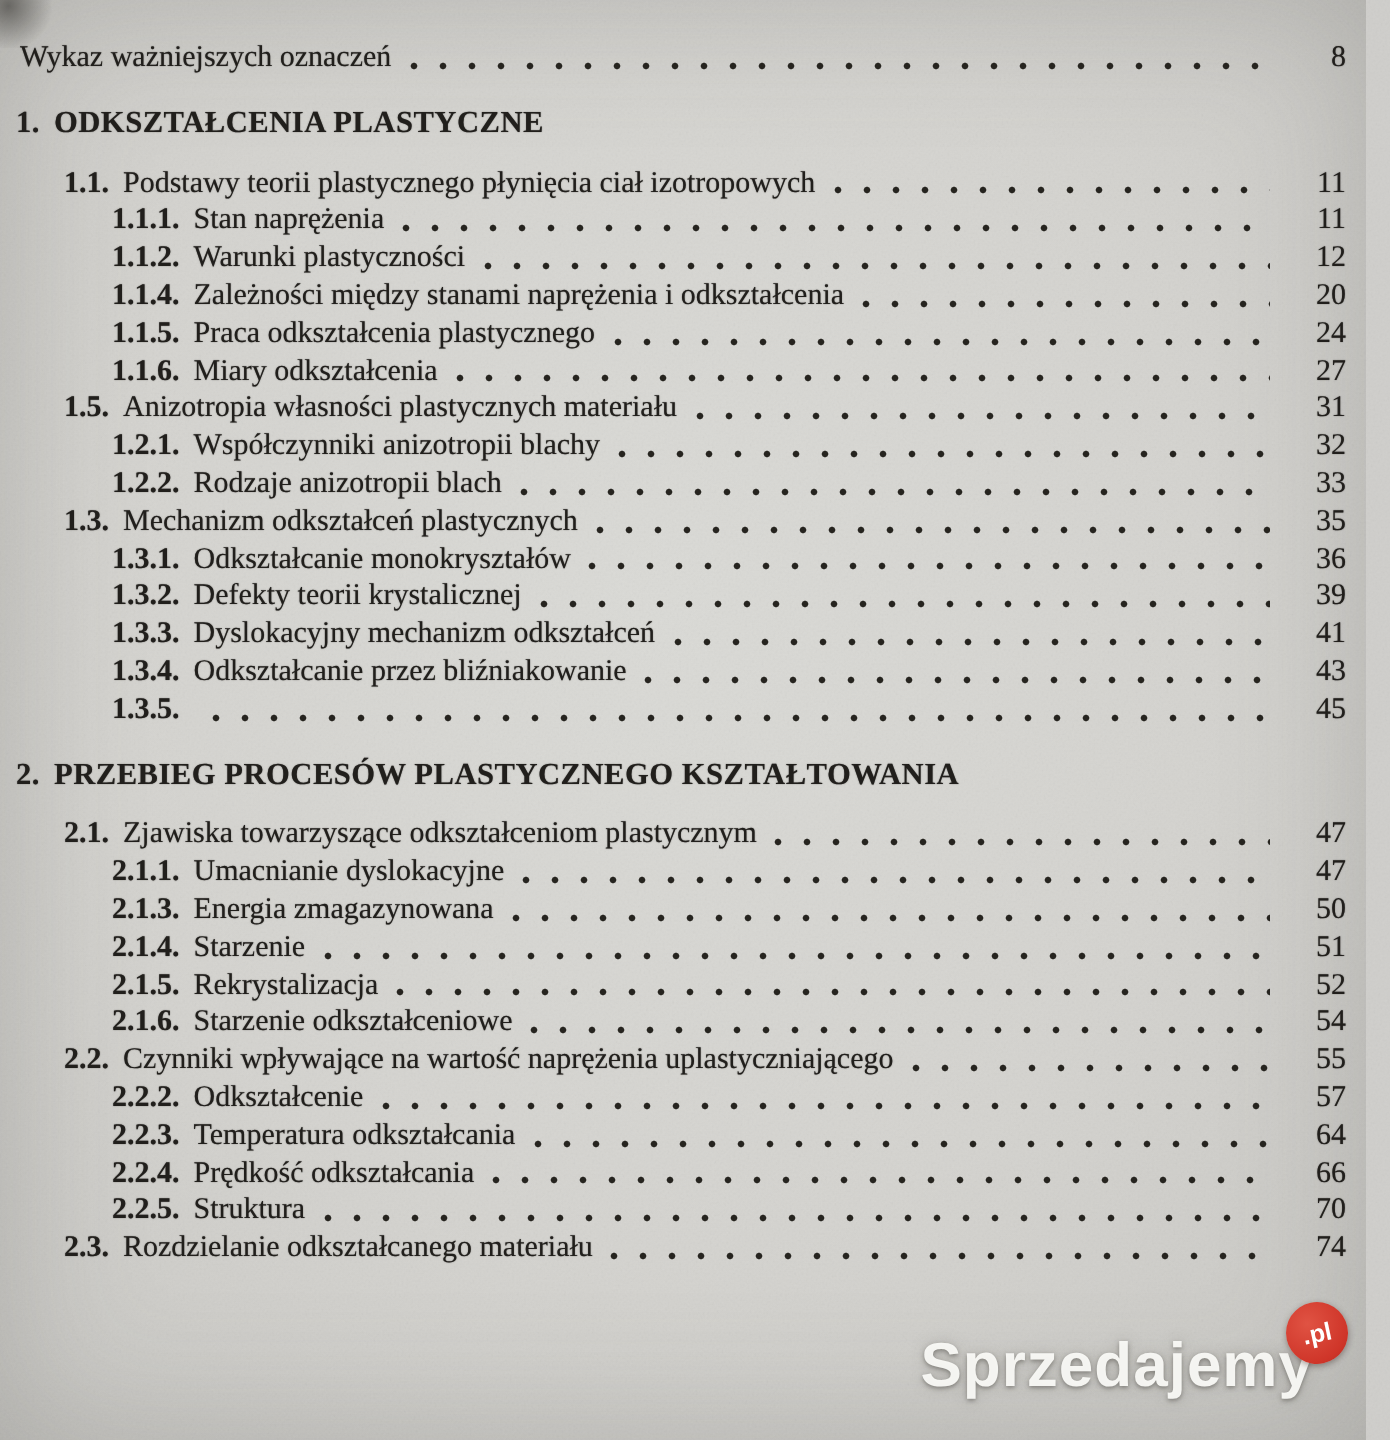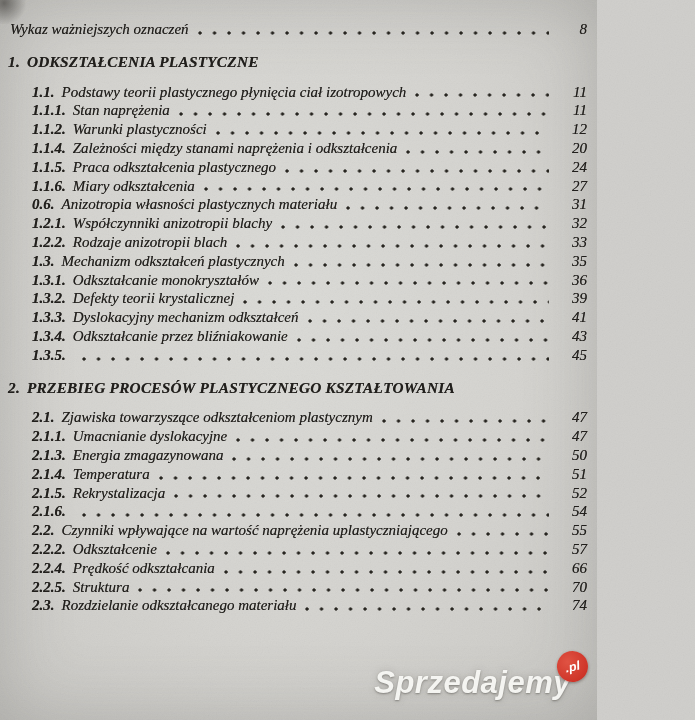--- a/index.html
+++ b/index.html
@@ -3,26 +3,25 @@
 <meta charset="utf-8">
 <style>
   * { margin: 0; padding: 0; box-sizing: border-box; }
   html, body { width: 695px; height: 720px; overflow: hidden; }
   body {
     font-family: "Liberation Serif", "DejaVu Serif", serif;
     background: #cfcecb;
   }
   .page {
     position: relative;
-    width: 597px; height: 720px;
+    width: 683px; height: 720px;
     background: radial-gradient(ellipse at 48% 42%, #dadad6 0%, #d4d3cf 55%, #c8c7c3 100%);
     box-shadow: inset 0 0 70px rgba(95,93,88,.28);
     padding: 20px 10px 0 8px;
     color: #211f1c;
-    font-style: italic;
   }
   .corner-smudge {
     position: absolute; left: -6px; top: -6px; width: 34px; height: 30px;
     background: radial-gradient(circle at 30% 30%, rgba(40,38,34,.55), rgba(40,38,34,0) 70%);
     pointer-events: none;
   }
   .noise-layer { position: absolute; inset: 0; pointer-events: none; }
 
   .toc { position: relative; }
   .row {
@@ -45,21 +44,21 @@
     background-position: left bottom;
   }
   .page-num { flex: 0 0 32px; text-align: right; }
 
   .level-front  { margin-left: 2px; }
   .level-chapter {
     margin: 14px 0 11px 0;
     font-weight: 700; font-size: 15.3px; letter-spacing: .25px;
   }
   .level-section    { margin-left: 24px; }
-  .level-subsection { margin-left: 24px; }
+  .level-subsection { margin-left: 48px; }
 
   .watermark {
     position: absolute; right: 26px; bottom: 19px;
     font-family: "Liberation Sans", "DejaVu Sans", sans-serif;
     font-weight: 700; z-index: 5;
   }
   .wm-text {
     font-size: 31px; letter-spacing: .5px;
     color: rgba(249,249,246,.96);
     text-shadow: 0 1px 2px rgba(75,73,68,.5), 0 0 7px rgba(120,118,112,.35);
@@ -131,21 +130,21 @@
       <span class="leader"></span>
       <span class="page-num">24</span>
     </div>
       <div class="row level-subsection">
       <span class="num">1.1.6.</span>
       <span class="title">Miary odkształcenia</span>
       <span class="leader"></span>
       <span class="page-num">27</span>
     </div>
       <div class="row level-section">
-      <span class="num">0.6.</span>
+      <span class="num">1.5.</span>
       <span class="title">Anizotropia własności plastycznych materiału</span>
       <span class="leader"></span>
       <span class="page-num">31</span>
     </div>
       <div class="row level-subsection">
       <span class="num">1.2.1.</span>
       <span class="title">Współczynniki anizotropii blachy</span>
       <span class="leader"></span>
       <span class="page-num">32</span>
     </div>
@@ -208,46 +207,53 @@
       <span class="page-num">47</span>
     </div>
       <div class="row level-subsection">
       <span class="num">2.1.3.</span>
       <span class="title">Energia zmagazynowana</span>
       <span class="leader"></span>
       <span class="page-num">50</span>
     </div>
       <div class="row level-subsection">
       <span class="num">2.1.4.</span>
-      <span class="title">Temperatura</span>
+      <span class="title">Starzenie</span>
       <span class="leader"></span>
       <span class="page-num">51</span>
     </div>
       <div class="row level-subsection">
       <span class="num">2.1.5.</span>
       <span class="title">Rekrystalizacja</span>
       <span class="leader"></span>
       <span class="page-num">52</span>
     </div>
       <div class="row level-subsection">
       <span class="num">2.1.6.</span>
+      <span class="title">Starzenie odkształceniowe</span>
       <span class="leader"></span>
       <span class="page-num">54</span>
     </div>
       <div class="row level-section">
       <span class="num">2.2.</span>
       <span class="title">Czynniki wpływające na wartość naprężenia uplastyczniającego</span>
       <span class="leader"></span>
       <span class="page-num">55</span>
     </div>
       <div class="row level-subsection">
       <span class="num">2.2.2.</span>
       <span class="title">Odkształcenie</span>
       <span class="leader"></span>
       <span class="page-num">57</span>
+    </div>
+      <div class="row level-subsection">
+      <span class="num">2.2.3.</span>
+      <span class="title">Temperatura odkształcania</span>
+      <span class="leader"></span>
+      <span class="page-num">64</span>
     </div>
       <div class="row level-subsection">
       <span class="num">2.2.4.</span>
       <span class="title">Prędkość odkształcania</span>
       <span class="leader"></span>
       <span class="page-num">66</span>
     </div>
       <div class="row level-subsection">
       <span class="num">2.2.5.</span>
       <span class="title">Struktura</span>

